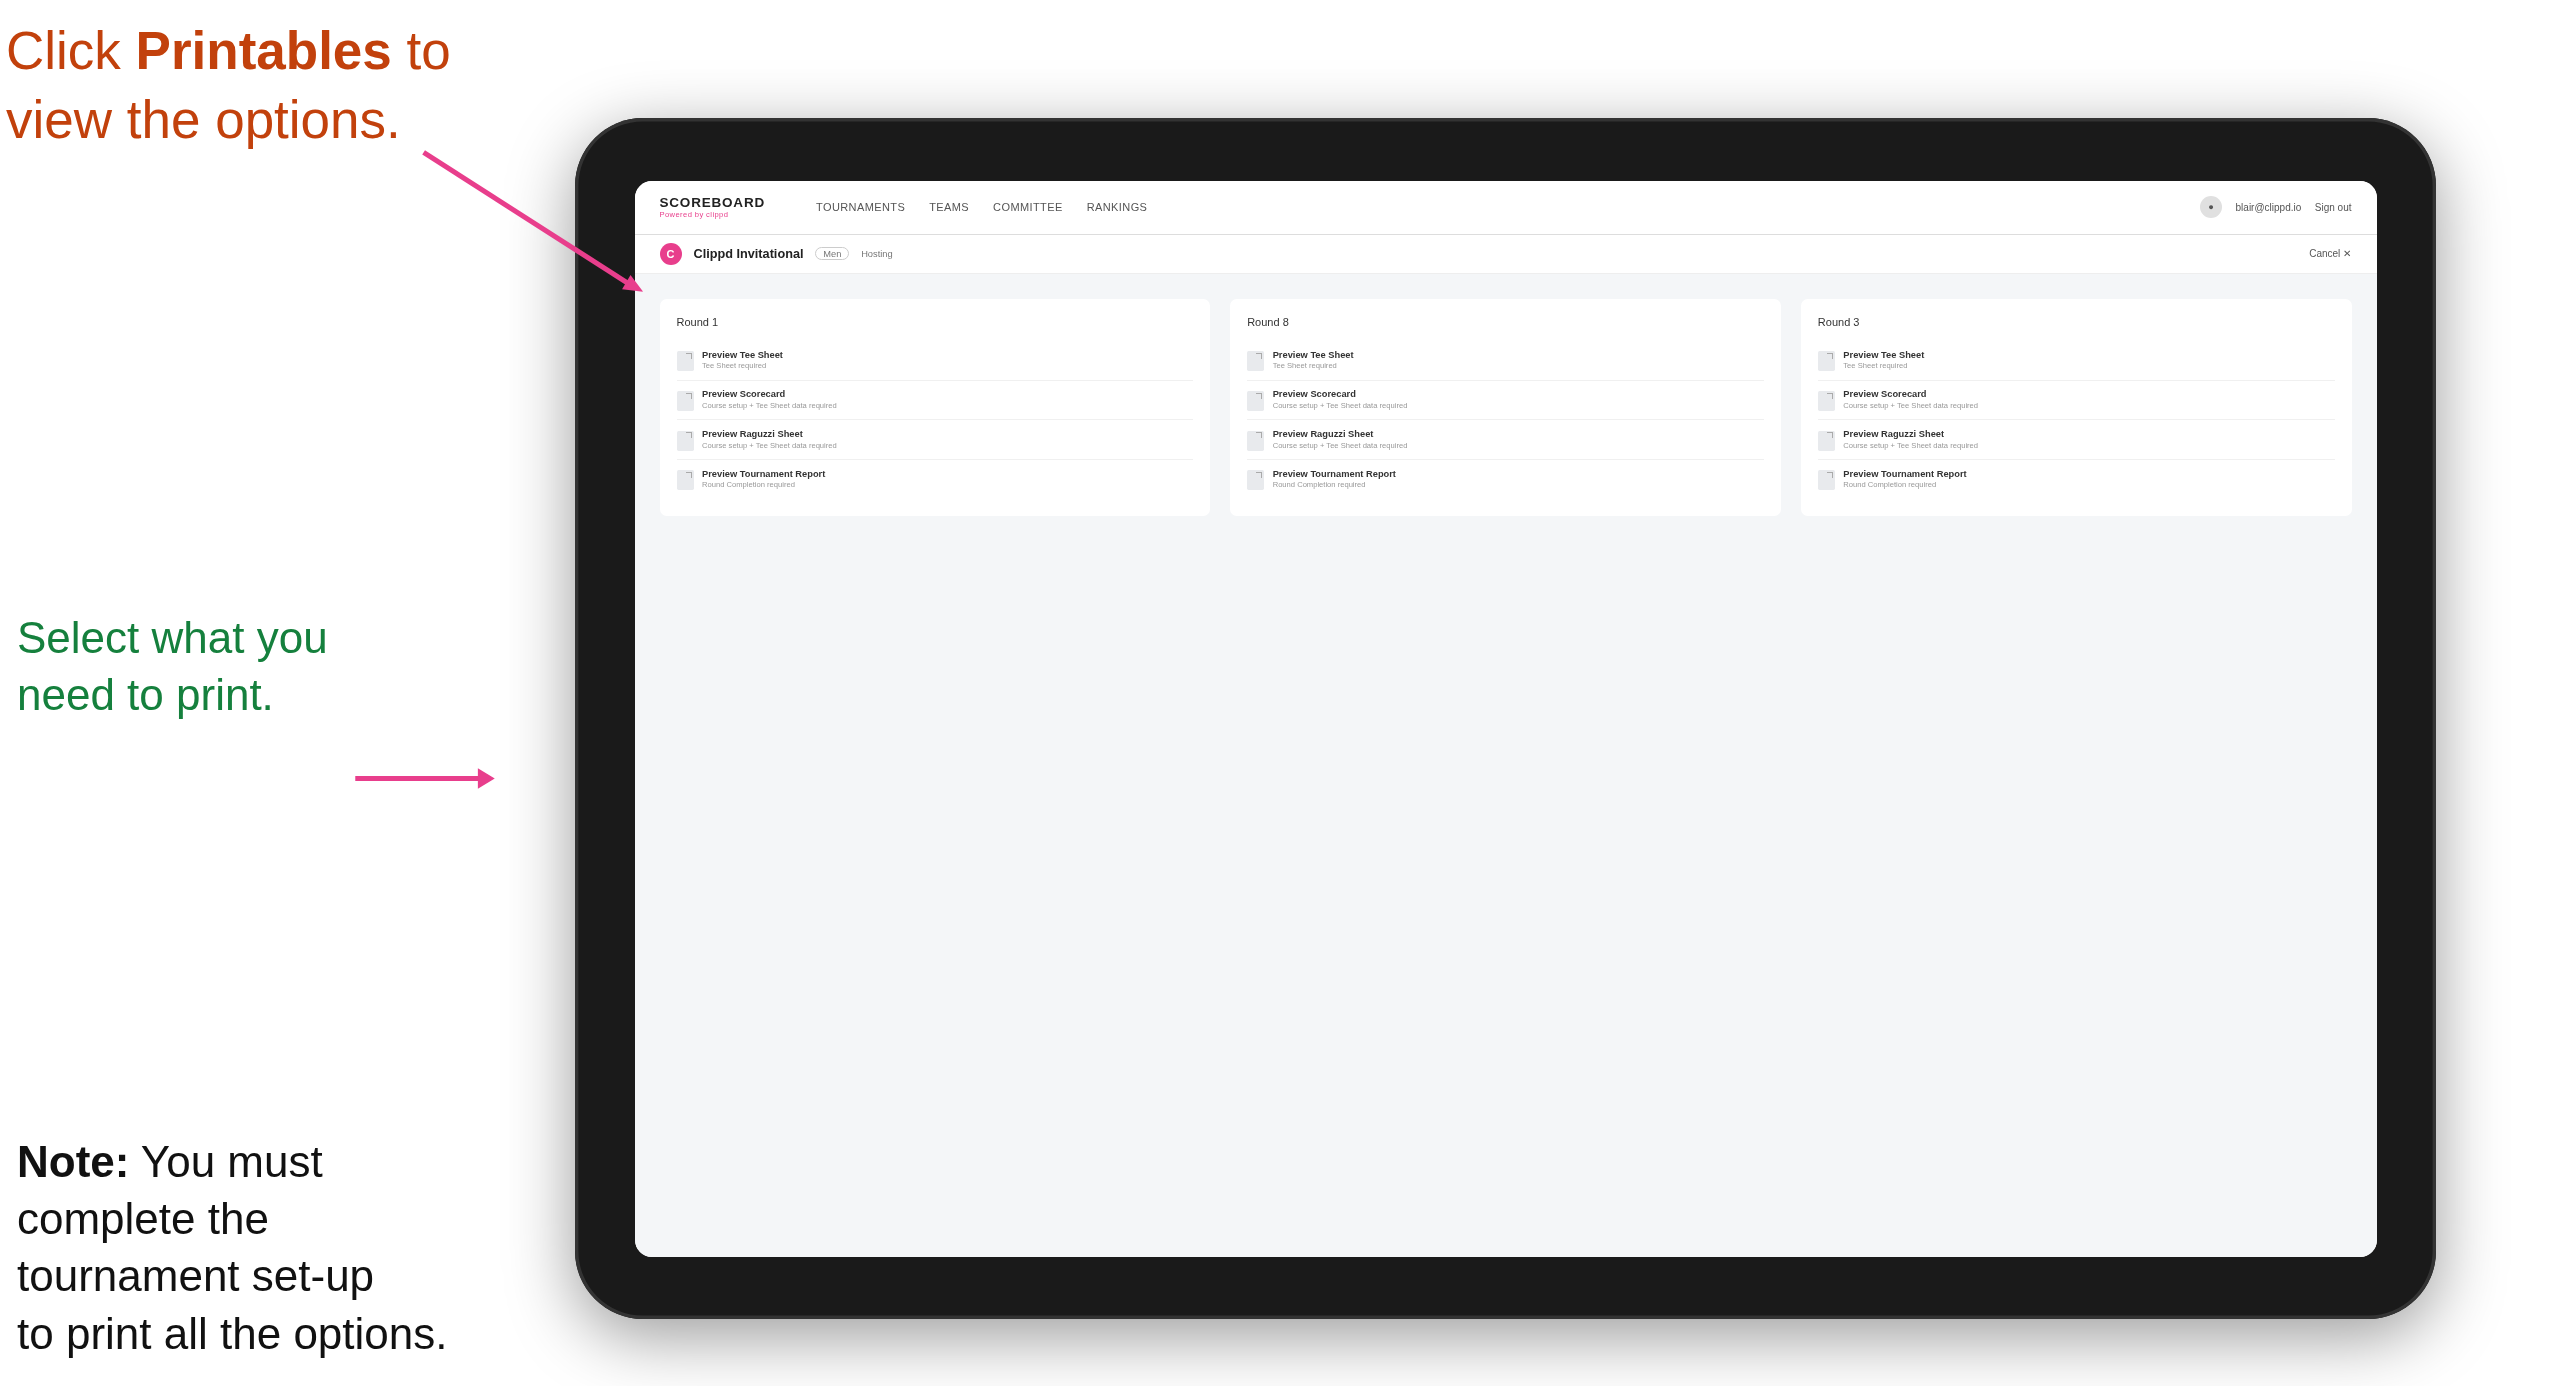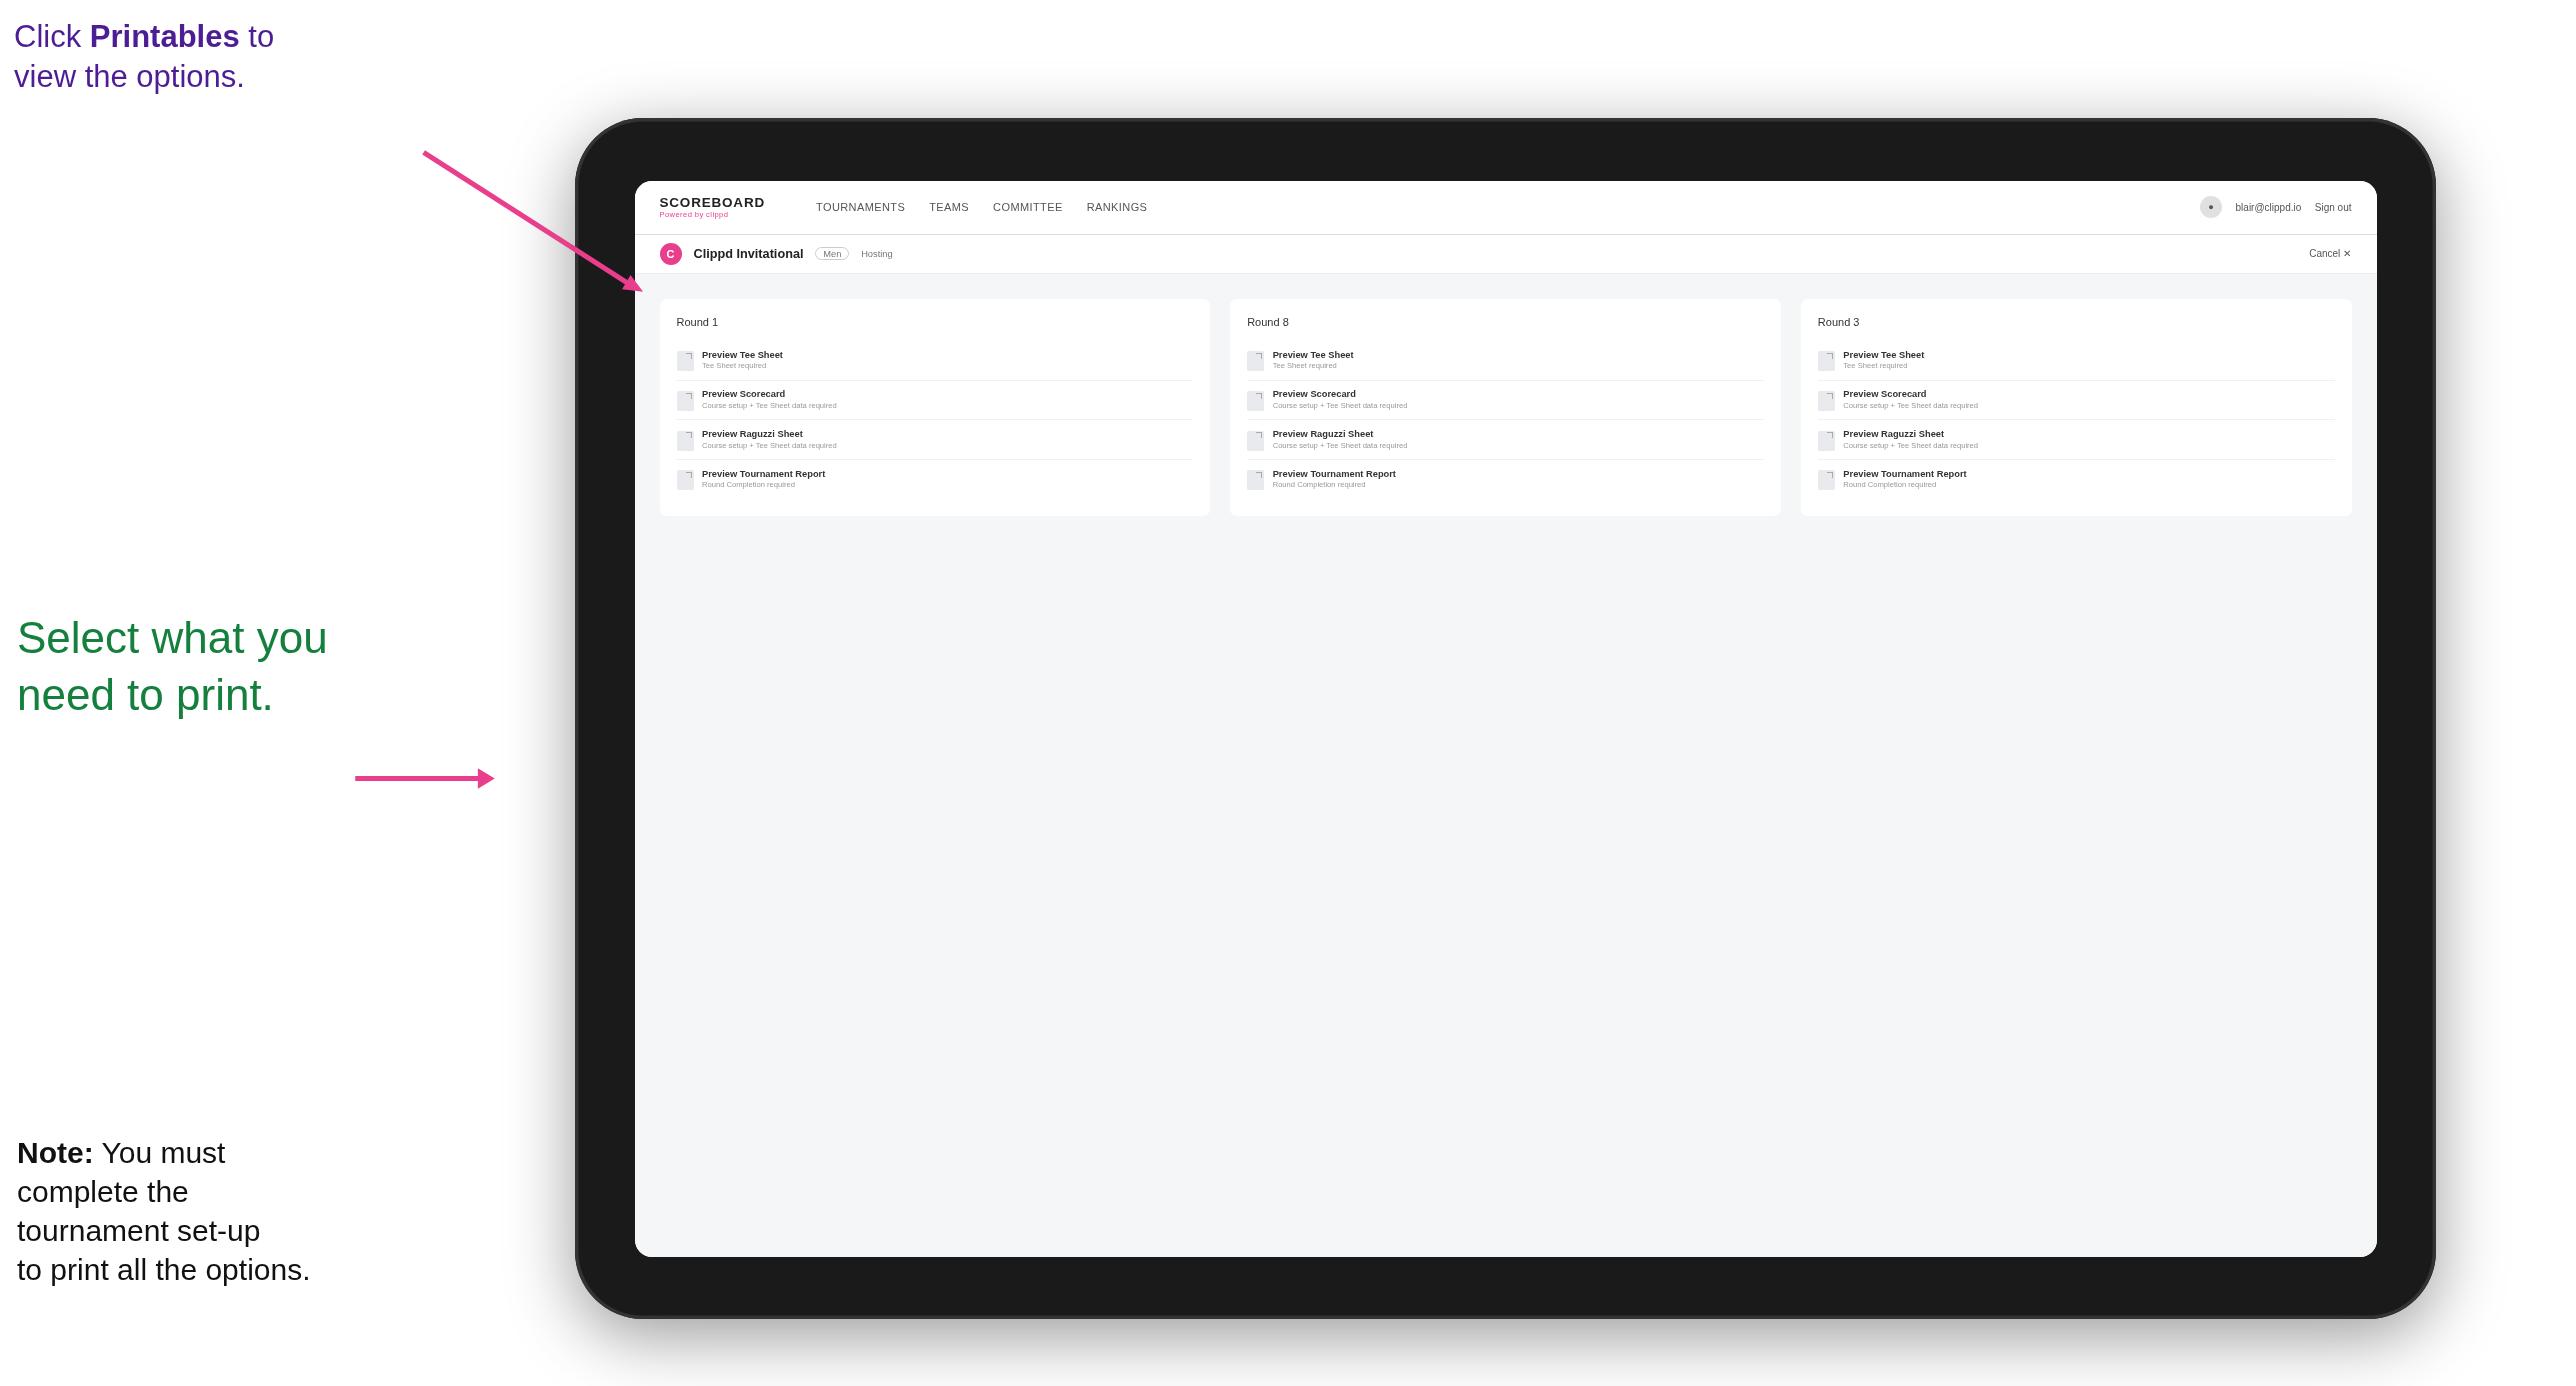--- a/index.html
+++ b/index.html
@@ -9,43 +9,43 @@
       width: 2576px;
       height: 1386px;
       position: relative;
       overflow: hidden;
     }
 
     
     .annotation-top {
       position: absolute;
       top: 17px;
-      left: 14px;
-      font-size: 31px;
+      left: 6px;
+      font-size: 53px;
       line-height: 1.3;
-      color: #4c1d95;
+      color: #c2410c;
       z-index: 10;
     }
     .annotation-top strong { font-weight: 700; }
 
     .annotation-middle {
       position: absolute;
       top: 609px;
       left: 17px;
       font-size: 44px;
       line-height: 1.3;
       color: #15803d;
       z-index: 10;
     }
 
     .annotation-bottom {
       position: absolute;
       top: 1133px;
       left: 17px;
-      font-size: 30px;
+      font-size: 44px;
       line-height: 1.3;
       color: #111;
       z-index: 10;
     }
     .annotation-bottom strong { font-weight: 700; }
 
     
     .arrow-top {
       position: absolute;
       top: 144px;

